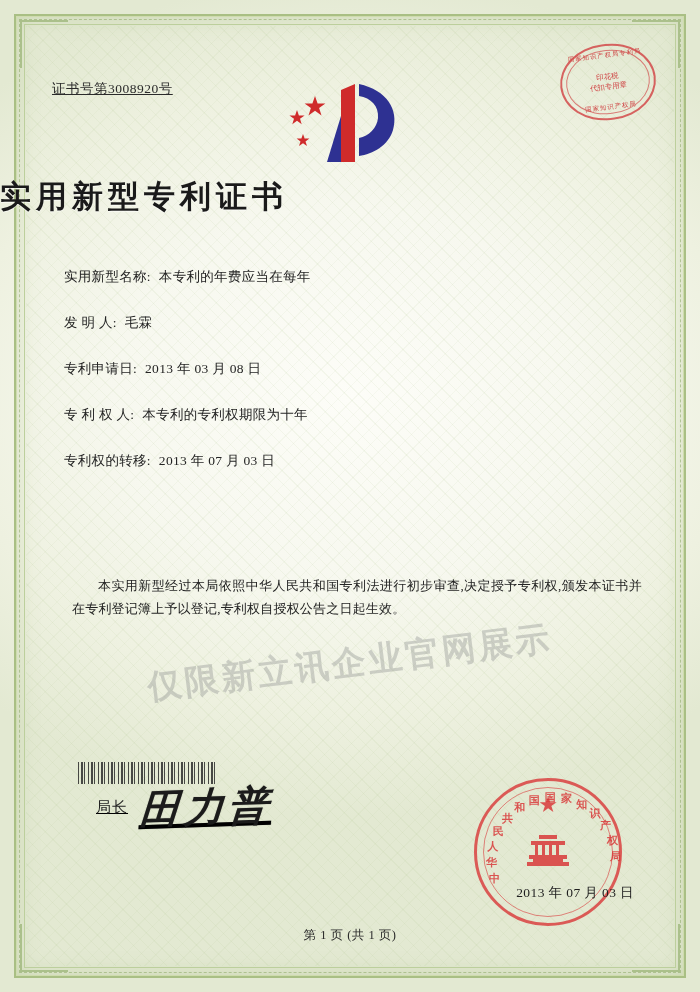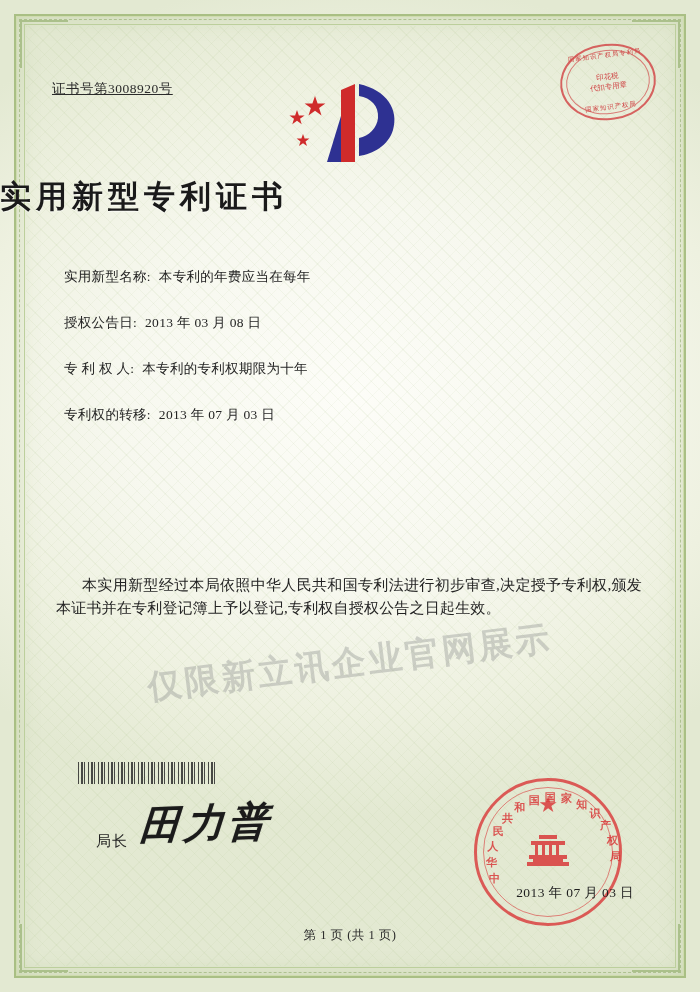--- a/index.html
+++ b/index.html
@@ -164,24 +164,24 @@
     letter-spacing: .3px;
   }
   .field-value {
     margin-left: 8px;
     letter-spacing: .3px;
   }
 
   
   .body-text {
     position: absolute;
-    left: 56px;
+    left: 72px;
     right: 58px;
     top: 574px;
-    font-size: 15px;
+    font-size: 13px;
     line-height: 23px;
     color: #232323;
     text-align: justify;
   }
   .body-text p {
     margin: 0 0 2px 0;
     text-indent: 26px;
     letter-spacing: .2px;
   }
 
@@ -198,23 +198,24 @@
       #2b2b2b 3px 5px, transparent 5px 6px,
       #2b2b2b 6px 7px, transparent 7px 10px
     );
     opacity: .85;
   }
 
   
   .sign-row {
     position: absolute;
     left: 96px;
-    top: 796px;
+    top: 780px;
     display: flex;
-    align-items: flex-end;
+    align-items: center;
+    text-decoration: underline;
   }
   .sign-label {
     font-size: 15px;
     color: #1f1f1f;
     letter-spacing: 1px;
   }
   .signature {
     margin-left: 12px;
     font-family: "DejaVu Serif", serif;
     font-size: 40px;
@@ -357,21 +358,25 @@
   </div>
 
   <div class="title">实用新型专利证书</div>
 
   <div class="fields">
     <div class="field-row">
       <span class="field-label">实用新型名称:</span>
       <span class="field-value">本专利的年费应当在每年</span>
     </div>
     <div class="field-row">
-      <span class="field-label">授权公告日:</span>
+      <span class="field-label">发 明 人:</span>
+      <span class="field-value">毛霖</span>
+    </div>
+    <div class="field-row">
+      <span class="field-label">专利申请日:</span>
       <span class="field-value">2013 年 03 月 08 日</span>
     </div>
     <div class="field-row">
       <span class="field-label">专 利 权 人:</span>
       <span class="field-value">本专利的专利权期限为十年</span>
     </div>
     <div class="field-row">
       <span class="field-label">专利权的转移:</span>
       <span class="field-value">2013 年 07 月 03 日</span>
     </div>

